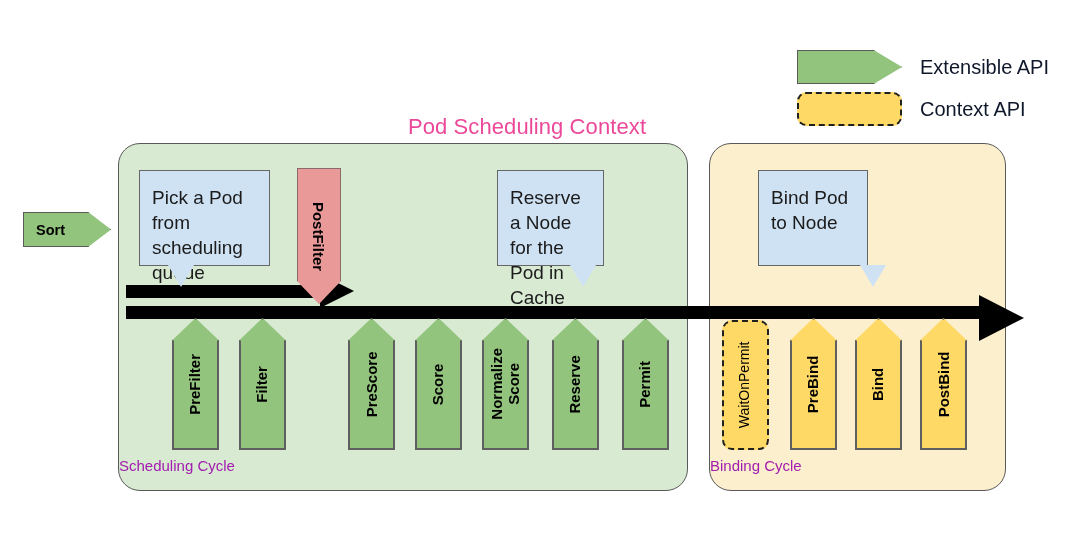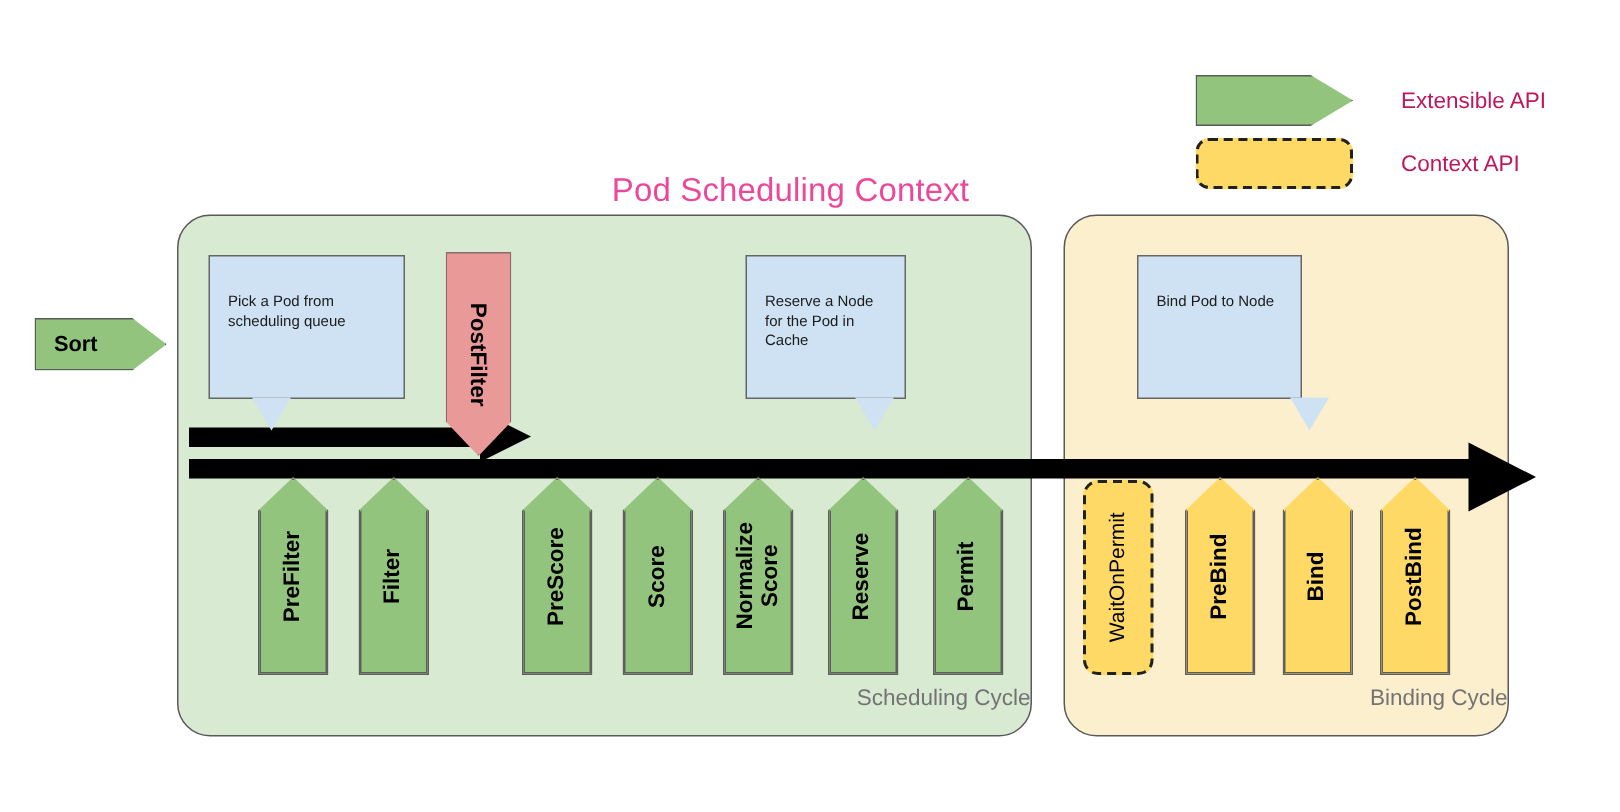--- a/index.html
+++ b/index.html
@@ -30,23 +30,23 @@
     box-sizing: border-box;
   }
   .legend-swatch-int {
     width: 105px; height: 34px;
     background: #ffd966;
     border: 2px dashed #20201d;
     border-radius: 9px;
     box-sizing: border-box;
   }
   .legend-label {
-    margin-left: 32px;
-    font-size: 15px;
-    color: #be185d;
+    margin-left: 18px;
+    font-size: 20px;
+    color: #0f172a;
     white-space: nowrap;
   }
 
   
   #diagram-title {
     position: absolute;
     left: 0; top: 114px;
     width: 1080px;
     text-align: center;
     font-size: 22px;
@@ -70,23 +70,23 @@
   }
   #binding-cycle-box {
     left: 709px; top: 143px;
     width: 297px; height: 348px;
     background: #fcefce;
   }
   .cycle-caption {
     position: absolute;
     bottom: 16px;
     width: 100%;
-    text-align: right;
+    text-align: left;
     font-size: 15px;
-    color: #737373;
+    color: #a21caf;
   }
 
   
   #sort-arrow {
     position: absolute;
     left: 23px; top: 212px;
     width: 88px; height: 35px;
     background: #93c47d;
     border: 1px solid #5a5a5a;
     box-sizing: border-box;
@@ -114,24 +114,24 @@
     border-top: 23px solid transparent;
     border-bottom: 23px solid transparent;
     border-left: 45px solid #000; }
 
   
   .callout {
     position: absolute;
     background: #cfe2f3;
     border: 1px solid #666666;
     box-sizing: border-box;
-    font-size: 10px;
+    font-size: 19px;
     line-height: 1.32;
     color: #1b1b1b;
-    padding: 24px 11px 0 12px;
+    padding: 14px 11px 0 12px;
     white-space: pre-line;
   }
   .callout-tail {
     position: absolute;
     width: 0; height: 0;
     border-left: 13px solid transparent;
     border-right: 13px solid transparent;
     border-top: 22px solid #cfe2f3;
   }
   .callout-tail::after {

